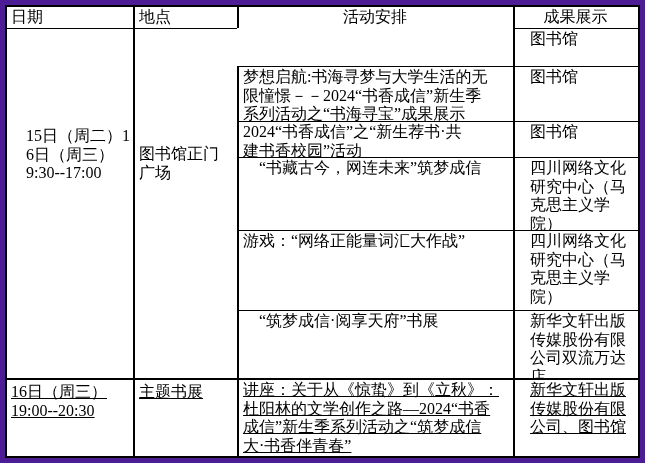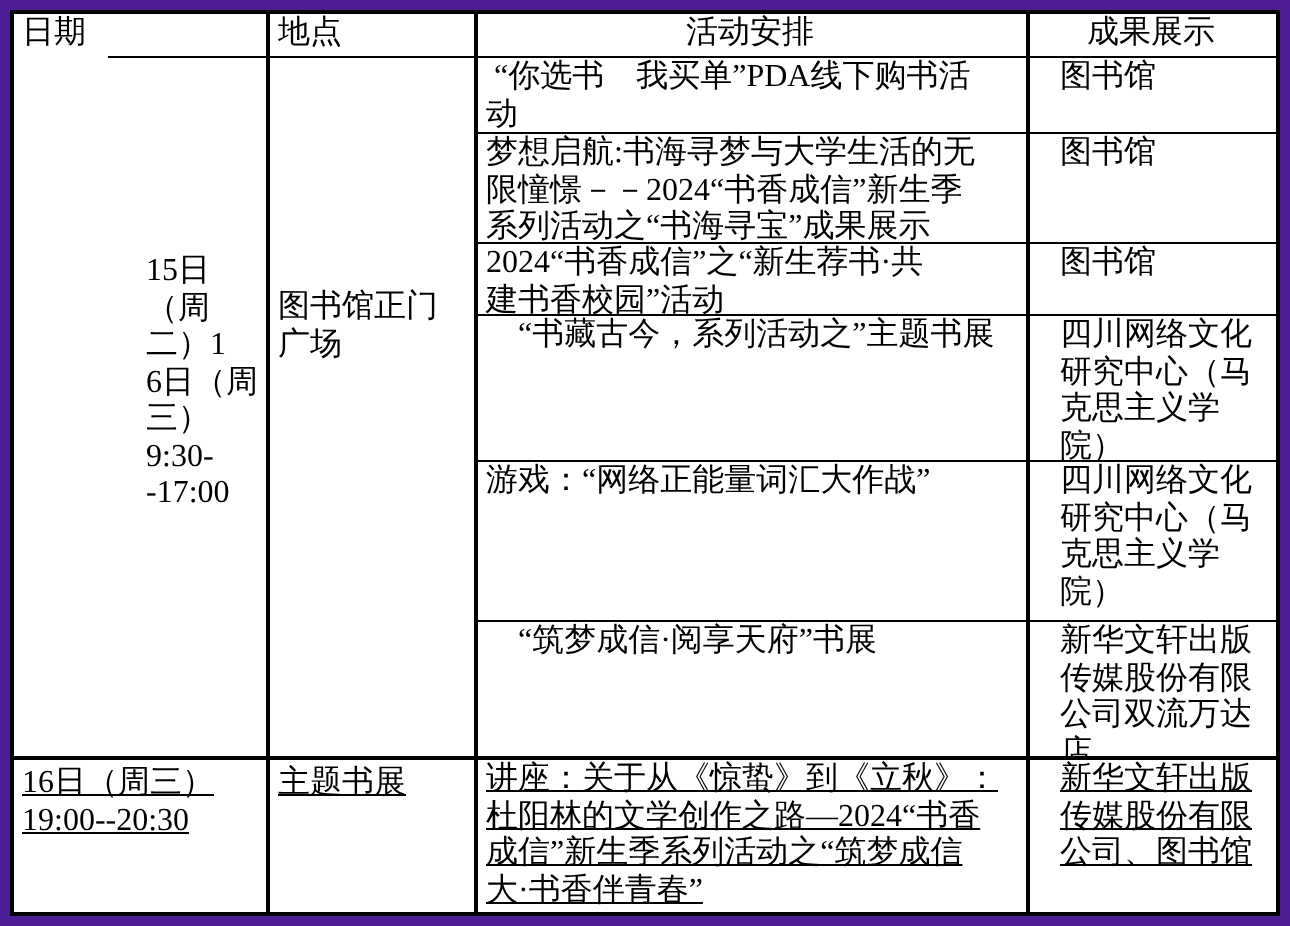--- a/index.html
+++ b/index.html
@@ -27,21 +27,21 @@
     overflow:hidden;
     white-space:pre-wrap;
     word-break:break-word;
     padding:1px 2px 0 4px;
   }
   .fc { border-left:none; }          
   .hdr { border-top:none; display:flex; align-items:center; padding-top:0; }
   .hdr-center { justify-content:center; padding-left:0; }
   .tt { border-top-width:2px;text-decoration:underline; }      
 
-  .date1 { grid-column:1; grid-row:2/8; padding:98px 2px 0 19px;margin-left:47px; }
+  .date1 { grid-column:1; grid-row:2/8; padding:98px 2px 0 19px; }
   .loc1  { grid-column:2; grid-row:2/8; padding:116px 2px 0 4px; }
   .date2 { grid-column:1; grid-row:8; padding-top:3px; }
   .loc2  { grid-column:2; grid-row:8; padding-top:3px; }
 
   .act  { grid-column:3; }
   .unit { grid-column:4; padding-left:15px; }
   .r2{grid-row:2}.r3{grid-row:3}.r4{grid-row:4}.r5{grid-row:5}.r6{grid-row:6}.r7{grid-row:7}.r8{grid-row:8}
 </style>
 </head>
 <body>
@@ -53,34 +53,32 @@
     <div class="c hdr">地点</div>
     <div class="c hdr hdr-center">活动安排</div>
     <div class="c hdr hdr-center">成果展示</div>
 
     <div class="c fc date1">15日（周二）1
 6日（周三）
 9:30--17:00</div>
     <div class="c loc1">图书馆正门
 广场</div>
 
-    <div class="c act r2"> “你选书　我买单”PDA线下购书活
-动</div>
     <div class="c unit r2">图书馆</div>
 
     <div class="c act r3">梦想启航:书海寻梦与大学生活的无
 限憧憬－－2024“书香成信”新生季
 系列活动之“书海寻宝”成果展示</div>
     <div class="c unit r3">图书馆</div>
 
     <div class="c act r4">2024“书香成信”之“新生荐书·共
 建书香校园”活动</div>
     <div class="c unit r4">图书馆</div>
 
-    <div class="c act r5">　“书藏古今，系列活动之”主题书展</div>
+    <div class="c act r5">　“书藏古今，网连未来”筑梦成信</div>
     <div class="c unit r5">四川网络文化
 研究中心（马
 克思主义学
 院）</div>
 
     <div class="c act r6">游戏：“网络正能量词汇大作战”</div>
     <div class="c unit r6">四川网络文化
 研究中心（马
 克思主义学
 院）</div>

